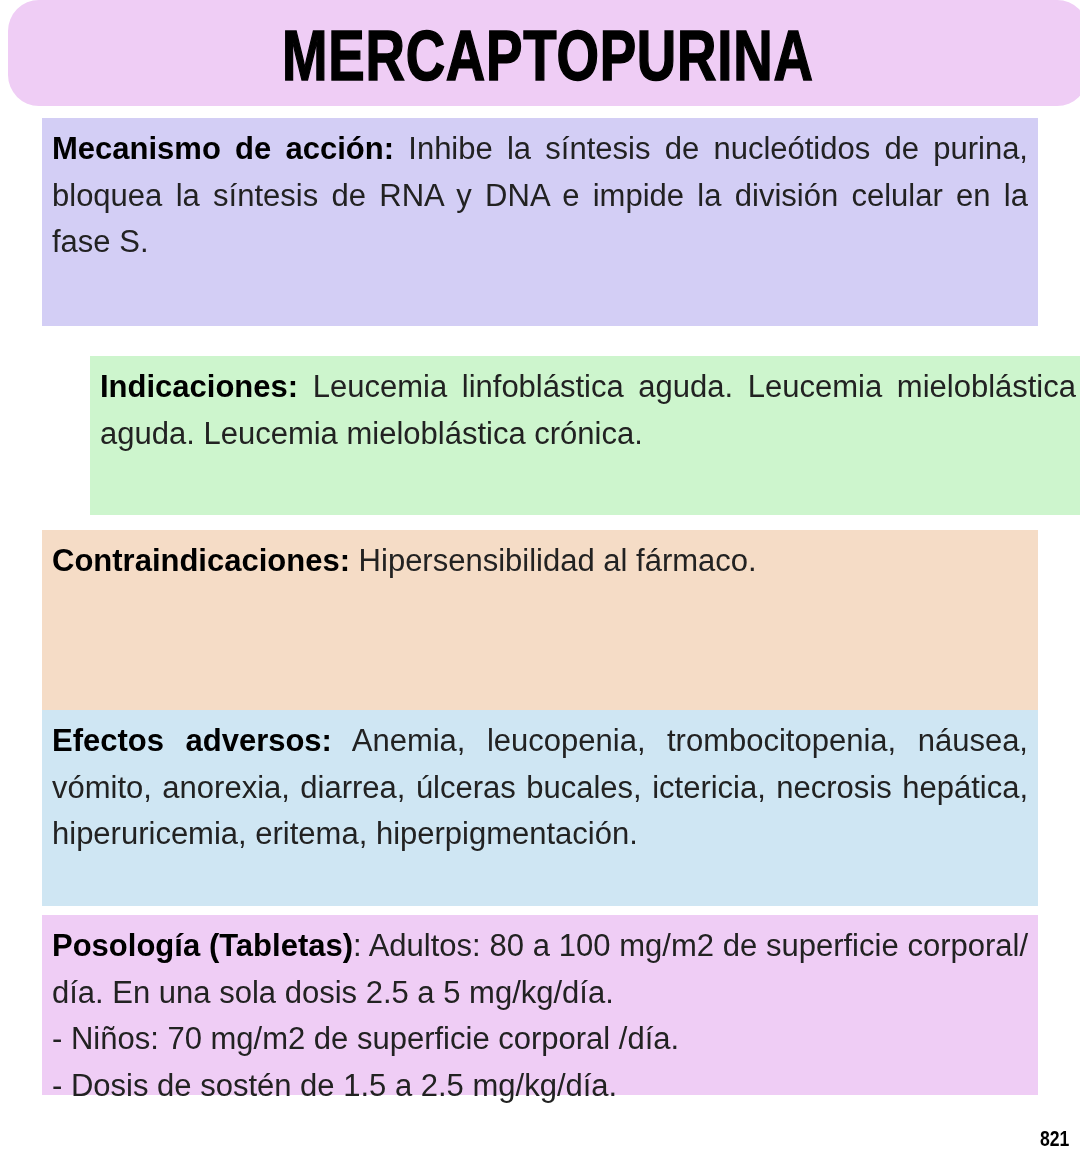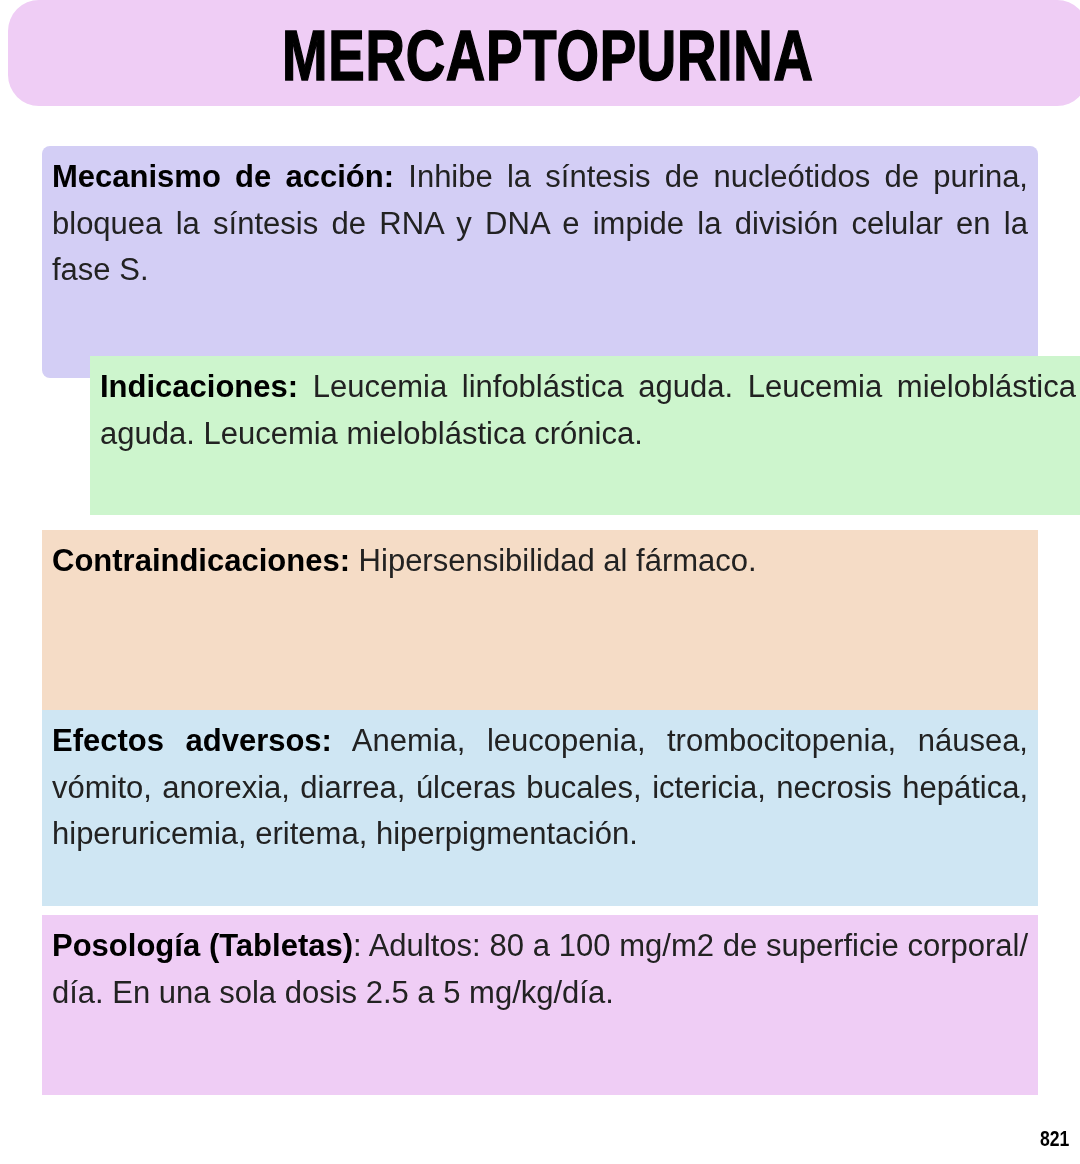--- a/index.html
+++ b/index.html
@@ -23,21 +23,21 @@
     }
     .box {
       position: absolute; left: 42px; width: 996px; box-sizing: border-box;
       padding: 8px 10px 0 10px;
       font-size: 31px; line-height: 46.5px;
       text-align: justify;
     }
     .box .label { font-weight: 700; color: #000; }
     .box .text { color: #222; }
     .line { display: block; text-align: left; }
-    .b1 { top: 146px; height: 232px; border-radius: 8px; }
+    .b1 { top: 118px; height: 208px; }
     .b2 { top: 356px; height: 159px; }
     .b3 { top: 530px; height: 195px; }
     .b4 { top: 710px; height: 196px; }
     .b5 { top: 915px; height: 180px; }
     .page-num {
       position: absolute; left: 1040px; top: 1126px;
       font-weight: 700; font-size: 22px; color: #000;
       transform: scaleX(0.8); transform-origin: left;
     }
   </style>
@@ -59,15 +59,17 @@
 <div class="box b3" style="background:#f5dcc6;">
   <span class="label">Contraindicaciones:</span><span class="text"> Hipersensibilidad al fármaco.</span>
 </div>
 
 <div class="box b4" style="background:#cfe6f3;">
   <span class="label">Efectos adversos:</span><span class="text"> Anemia, leucopenia, trombocitopenia, náusea, vómito, anorexia, diarrea, úlceras bucales, ictericia, necrosis hepática, hiperuricemia, eritema, hiperpigmentación.</span>
 </div>
 
 <div class="box b5" style="background:#efcdf5;">
   <span class="label">Posología (Tabletas)</span><span class="text">:  Adultos: 80 a 100 mg/m2 de superficie corporal/ día. En una sola dosis 2.5 a 5 mg/kg/día.</span>
+  <span class="line text">- Niños: 70 mg/m2 de superficie corporal /día.</span>
+  <span class="line text">- Dosis de sostén de 1.5 a 2.5 mg/kg/día.</span>
 </div>
 
 <div class="page-num">821</div>
 
 </body></html>

